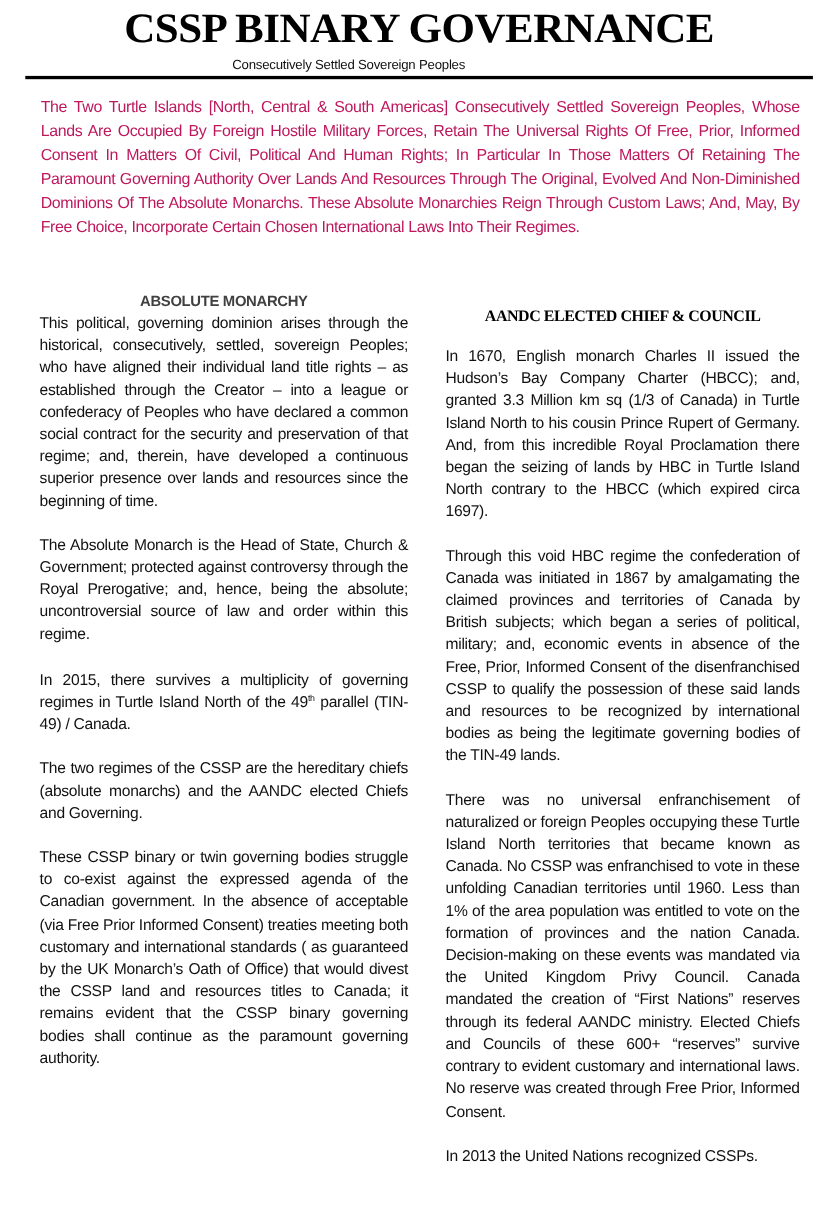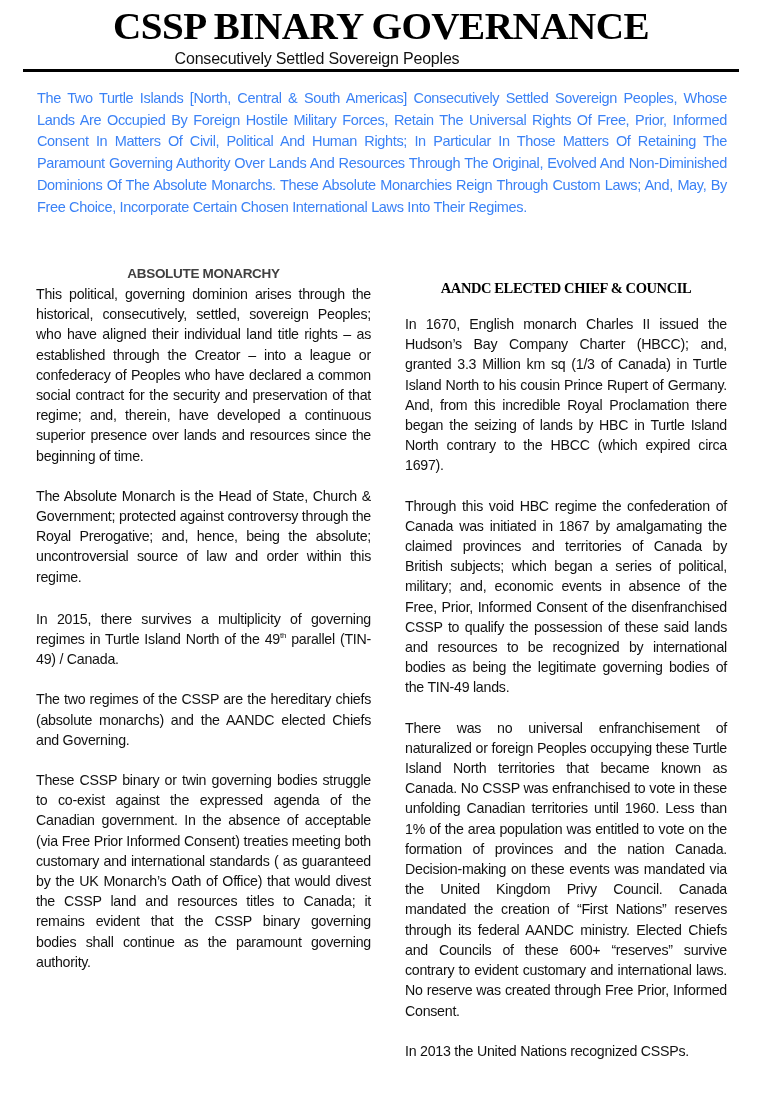--- a/index.html
+++ b/index.html
@@ -28,21 +28,21 @@
     letter-spacing: -0.5px;
     color: #000;
     transform: scaleX(1.03);
   }
   .subtitle {
     position: absolute;
     left: 0;
     top: 52px;
     width: 634px;
     text-align: center;
-    font-size: 16px;
+    font-size: 12px;
     line-height: 14px;
     color: #111;
     letter-spacing: -0.2px;
   }
   .rule {
     position: absolute;
     left: 23px;
     top: 69px;
     width: 716px;
     height: 3px;
@@ -51,21 +51,21 @@
   .intro {
     position: absolute;
     left: 37px;
     top: 88px;
     width: 690px;
     font-size: 14.5px;
     line-height: 21.7px;
     text-align: justify;
     letter-spacing: -0.35px;
     word-spacing: 0px;
-    color: #3b82f6;
+    color: #be185d;
   }
   .col {
     position: absolute;
     font-size: 14.2px;
     line-height: 20.2px;
     text-align: justify;
     color: #111;
     letter-spacing: -0.25px;
   }
   .col-left {

